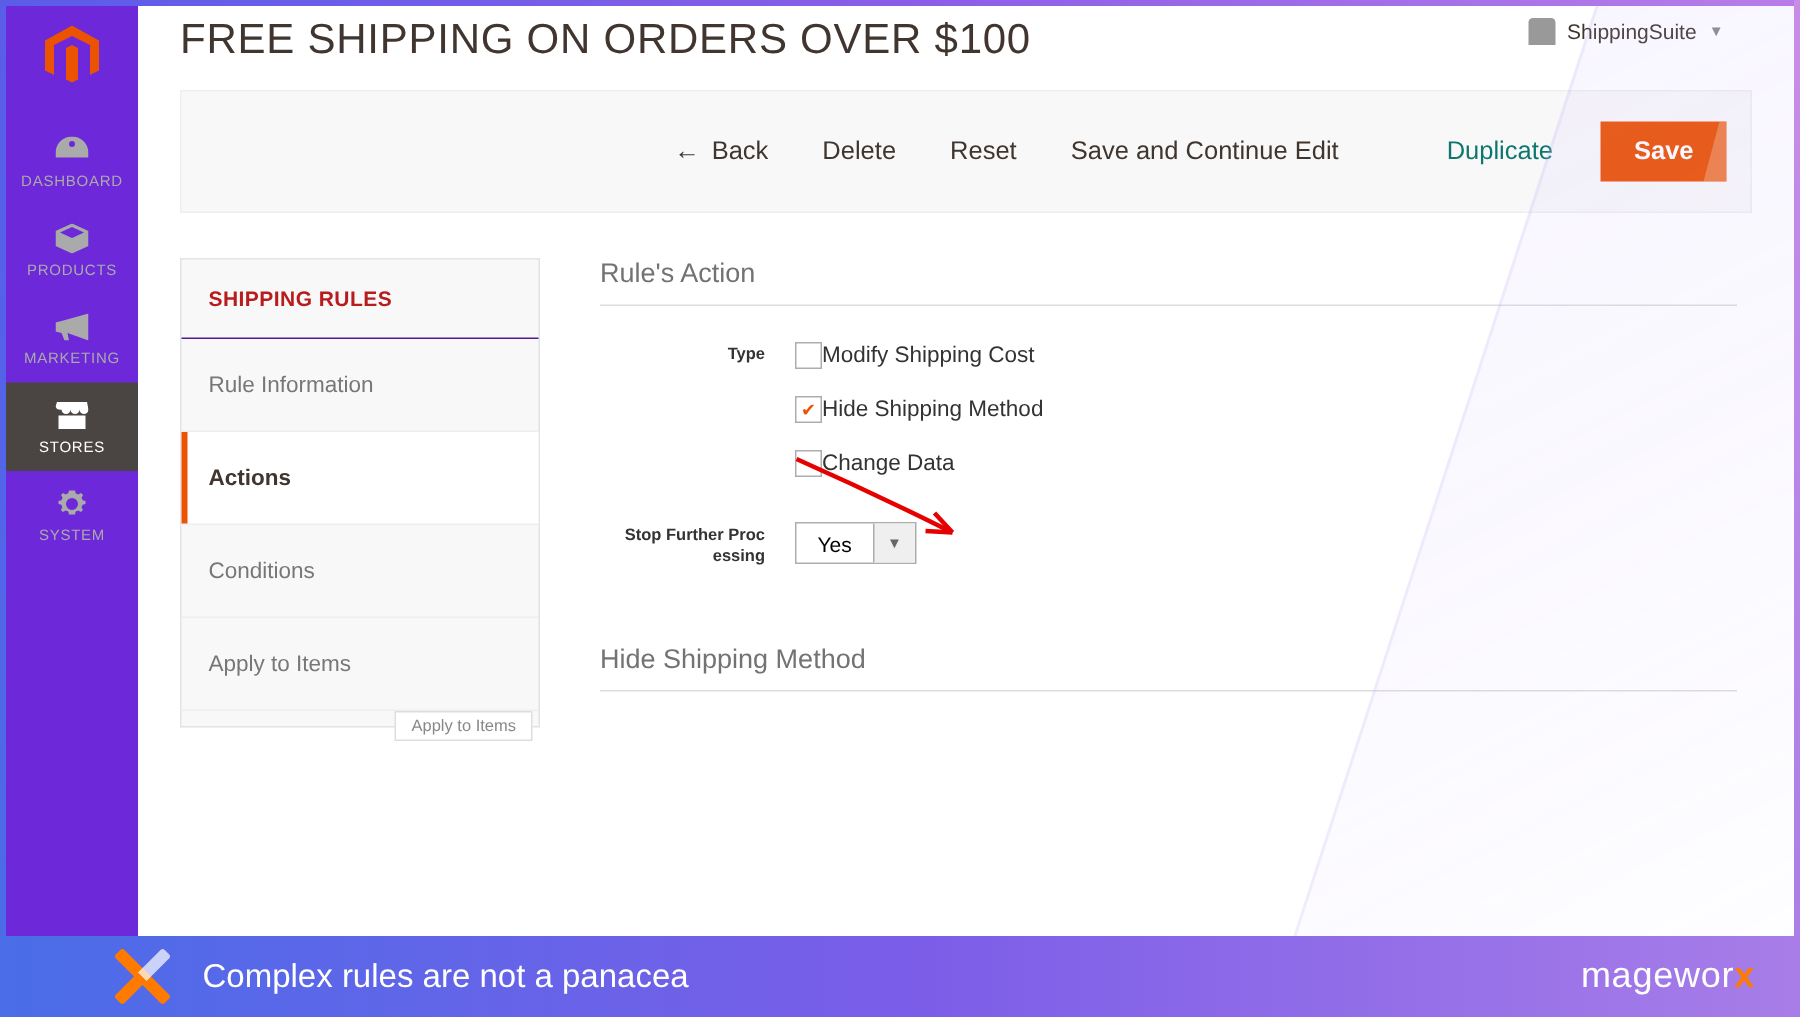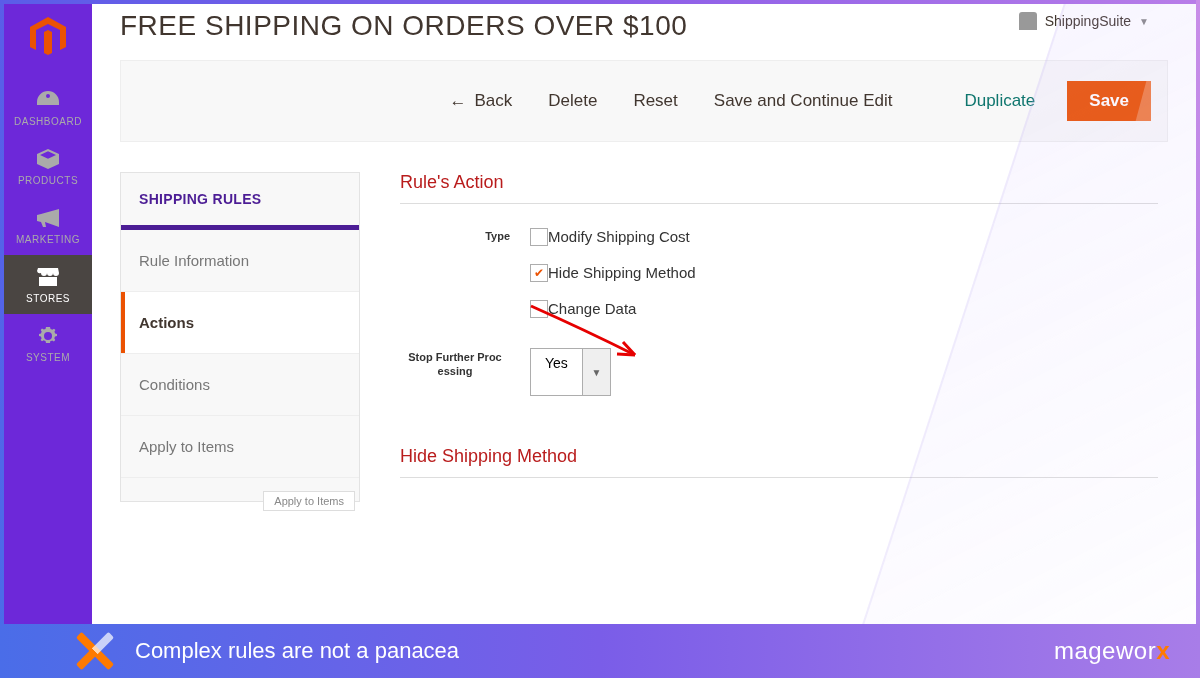--- a/index.html
+++ b/index.html
@@ -34,36 +34,36 @@
 .account-menu .caret { margin-left: 8px; font-size: 10px; color: #888; }
 
 .toolbar { background: #f8f8f8; border: 1px solid #eee; padding: 20px 16px; display: flex; align-items: center; justify-content: flex-end; gap: 28px; margin-bottom: 30px; }
 .tb-btn { color: #41362f; font-size: 17px; cursor: pointer; background: none; border: none; padding: 8px 4px; display: flex; align-items: center; gap: 8px; }
 .tb-btn.muted { color: #0f766e; margin-left: 36px; }
 .tb-btn.primary { background: #eb5202; color: #fff; padding: 10px 22px; font-weight: 600; position: relative; overflow: hidden; }
 .tb-btn.primary::after { content:''; position:absolute; top:0; right:-10px; width:20px; height:100%; background:rgba(255,255,255,0.25); transform: skewX(-15deg); }
 
 .content-grid { display: flex; gap: 40px; }
 .side-tabs { width: 240px; background: #f8f8f8; border: 1px solid #e3e3e3; }
-.side-tabs-header { padding: 18px 18px; font-weight: 600; font-size: 14px; color: #4c1d95; border-bottom: 5px solid #4c1d95; letter-spacing: 0.3px; }
+.side-tabs-header { padding: 18px 18px; font-weight: 600; font-size: 14px; color: #b91c1c; border-bottom: 1px solid #4c1d95; letter-spacing: 0.3px; }
 .side-tab { padding: 22px 18px; color: #777; font-size: 15px; border-bottom: 1px solid #eee; cursor: pointer; position: relative; }
 .side-tab.active { color: #41362f; font-weight: 600; background: #fff; }
 .side-tab.active::before { content:''; position:absolute; left:0; top:0; bottom:0; width:4px; background:#eb5202; }
 .tooltip-hint { position: absolute; right: 4px; bottom: -10px; background: #fff; border: 1px solid #ddd; padding: 3px 10px; font-size: 11px; color: #888; z-index:4; }
 
 .form-area { flex: 1; padding-right: 10px; }
-.section-title { font-size: 18px; color: #b91c1c; padding-bottom: 10px; border-bottom: 1px solid #ddd; margin-bottom: 24px; }
+.section-title { font-size: 18px; color: #737373; padding-bottom: 10px; border-bottom: 1px solid #ddd; margin-bottom: 24px; }
 .form-row { display: flex; align-items: flex-start; margin-bottom: 12px; }
 .form-label { width: 130px; text-align: right; padding-right: 20px; font-weight: 600; color: #333; font-size: 11px; padding-top: 2px; }
-.form-label.wrap { line-height: 1.3; text-align: center; }
+.form-label.wrap { line-height: 1.3; }
 .form-controls { flex: 1; }
 .cb-row { display: flex; align-items: flex-start; gap: 0; margin-bottom: 18px; }
 .checkbox { width: 18px; height: 18px; border: 1px solid #adadad; background: #fff; display: flex; align-items: center; justify-content: center; cursor: pointer; font-size: 12px; color: #eb5202; }
 .cb-label { font-size: 15px; color: #333; }
-.select-box { display: inline-flex; border: 1px solid #adadad; height: 48px; }
+.select-box { display: inline-flex; border: 1px solid #adadad; height: 28px; }
 .select-val { padding: 6px 14px; font-size: 14px; min-width: 38px; }
 .select-arrow { width: 28px; background: #efefef; border-left: 1px solid #adadad; display: flex; align-items: center; justify-content: center; color: #666; font-size: 10px; }
 
 .arrow-annotation { position: absolute; top: 300px; left: 525px; z-index: 4; pointer-events: none; }
 .arrow-annotation svg { display:block; }
 
 
 .diag-overlay { position: absolute; top: 4px; right: 4px; bottom: 54px; width: 420px; pointer-events: none; z-index: 1; opacity: 0.55; overflow: hidden; }
 .diag1 { position:absolute; top:-80px; right:-120px; width:360px; height:880px; background: linear-gradient(135deg, rgba(200,180,255,0.25), rgba(255,255,255,0)); transform: rotate(18deg); border-left: 2px solid rgba(180,160,240,0.35); }
 </style>

